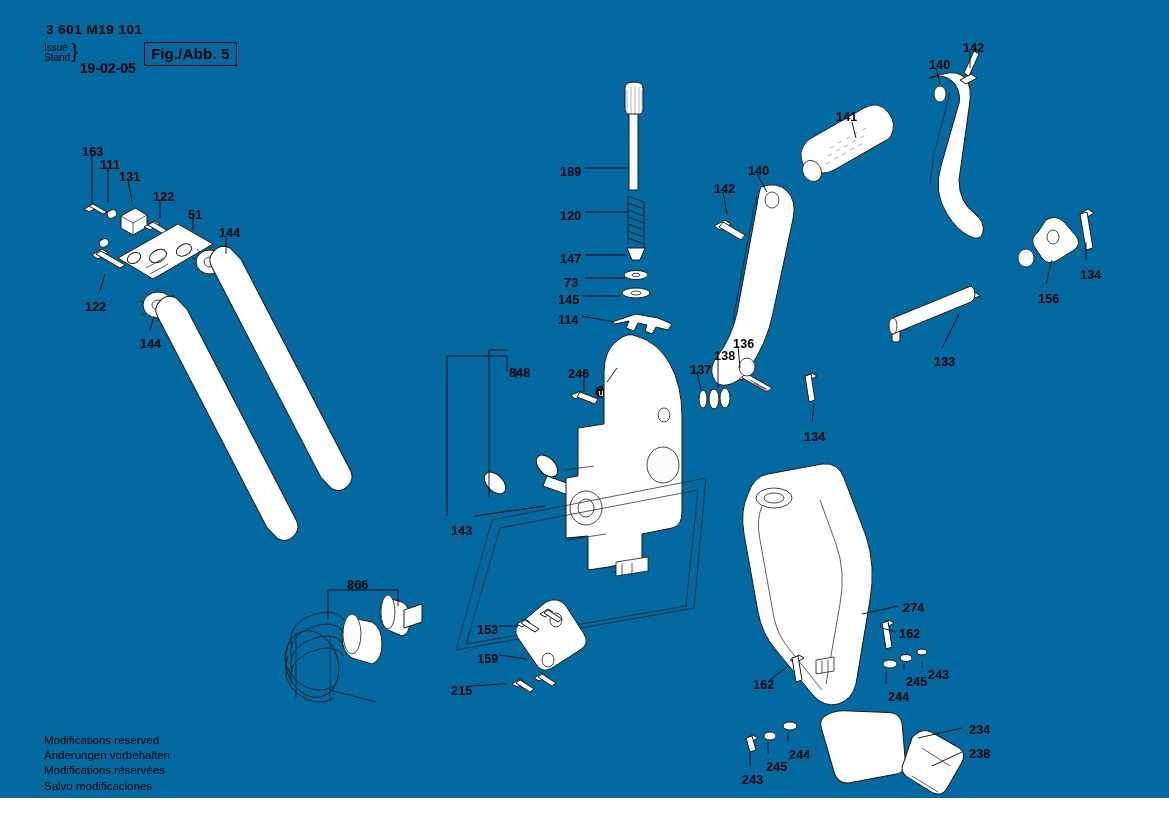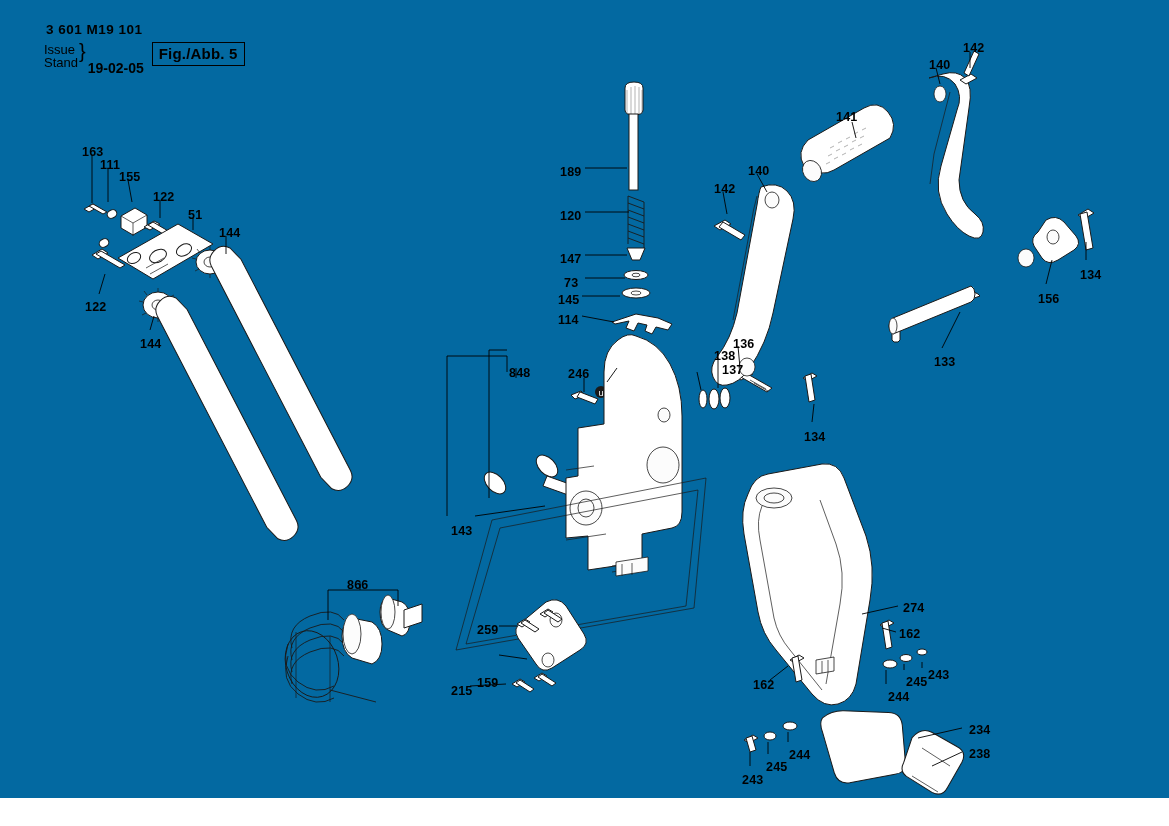--- a/index.html
+++ b/index.html
@@ -31,21 +31,21 @@
     letter-spacing: 0.5px;
     font-size: 13.5px;
     margin-left: 2px;
   }
   .hdr-row2 {
     display: flex;
     align-items: flex-start;
     margin-top: 4px;
   }
   .issue-label {
-    font-size: 13px;
+    font-size: 10px;
     line-height: 1.05;
     padding-top: 1px;
   }
   .brace {
     font-size: 20px;
     line-height: 0.8;
     padding: 0 2px 0 1px;
     transform: translateY(1px);
   }
   .issue-date {
@@ -334,57 +334,63 @@
       <path class="lead" d="M1086 260 l0 -18 M1046 284 l6 -24 M942 348 l18 -36"></path>
       <path class="lead" d="M360 588 l0 -4 M499 626 l18 0 M499 655 l28 4 M470 686 l36 -2"></path>
       <path class="lead" d="M898 606 l-36 8 M896 632 l-14 -4 M922 662 l0 6 M904 670 l0 -6 M886 684 l0 -14 M770 680 l18 -14"></path>
       <path class="lead" d="M962 728 l-44 10 M962 752 l-30 14 M788 742 l0 -10 M768 754 l0 -12 M750 766 l0 -14"></path>
     </g>
   </svg>
 
   <div id="callout-layer">
       <div class="cal" style="left: 82px; top: 145px;">163</div>
       <div class="cal" style="left: 100px; top: 158px;">111</div>
-      <div class="cal" style="left: 119px; top: 170px;">155</div>
+      <div class="cal" style="left: 119px; top: 170px;">131</div>
       <div class="cal" style="left: 153px; top: 190px;">122</div>
       <div class="cal" style="left: 188px; top: 208px;">51</div>
       <div class="cal" style="left: 219px; top: 226px;">144</div>
       <div class="cal" style="left: 85px; top: 300px;">122</div>
       <div class="cal" style="left: 140px; top: 337px;">144</div>
       <div class="cal" style="left: 509px; top: 366px;">848</div>
       <div class="cal" style="left: 568px; top: 367px;">246</div>
       <div class="cal" style="left: 451px; top: 524px;">143</div>
       <div class="cal" style="left: 560px; top: 165px;">189</div>
       <div class="cal" style="left: 560px; top: 209px;">120</div>
       <div class="cal" style="left: 560px; top: 252px;">147</div>
       <div class="cal" style="left: 564px; top: 276px;">73</div>
       <div class="cal" style="left: 558px; top: 293px;">145</div>
       <div class="cal" style="left: 558px; top: 313px;">114</div>
-      <div class="cal" style="left: 690px; top: 363px; margin-left: 32px;">137</div>
+      <div class="cal" style="left: 690px; top: 363px;">137</div>
       <div class="cal" style="left: 714px; top: 349px;">138</div>
       <div class="cal" style="left: 733px; top: 337px;">136</div>
       <div class="cal" style="left: 804px; top: 430px;">134</div>
       <div class="cal" style="left: 714px; top: 182px;">142</div>
       <div class="cal" style="left: 748px; top: 164px;">140</div>
       <div class="cal" style="left: 836px; top: 110px;">141</div>
       <div class="cal" style="left: 929px; top: 58px;">140</div>
       <div class="cal" style="left: 963px; top: 41px;">142</div>
       <div class="cal" style="left: 1080px; top: 268px;">134</div>
       <div class="cal" style="left: 1038px; top: 292px; text-align: center;">156</div>
       <div class="cal" style="left: 934px; top: 355px;">133</div>
       <div class="cal" style="left: 347px; top: 578px;">866</div>
-      <div class="cal" style="left: 477px; top: 623px;">259</div>
-      <div class="cal" style="left: 477px; top: 676px; text-align: center;">159</div>
+      <div class="cal" style="left: 477px; top: 623px;">153</div>
+      <div class="cal" style="left: 477px; top: 652px; text-align: center;">159</div>
       <div class="cal" style="left: 451px; top: 684px;">215</div>
       <div class="cal" style="left: 903px; top: 601px;">274</div>
       <div class="cal" style="left: 899px; top: 627px;">162</div>
       <div class="cal" style="left: 928px; top: 668px;">243</div>
       <div class="cal" style="left: 906px; top: 675px;">245</div>
       <div class="cal" style="left: 888px; top: 690px;">244</div>
       <div class="cal" style="left: 753px; top: 678px;">162</div>
       <div class="cal" style="left: 969px; top: 723px;">234</div>
       <div class="cal" style="left: 969px; top: 747px;">238</div>
       <div class="cal" style="left: 789px; top: 748px;">244</div>
       <div class="cal" style="left: 766px; top: 760px;">245</div>
       <div class="cal" style="left: 742px; top: 773px;">243</div>
     </div>
 
+  <div class="footer">
+    <div>Modifications reserved</div>
+    <div>Änderungen vorbehalten</div>
+    <div>Modifications réservées</div>
+    <div>Salvo modificaciones</div>
+  </div>
 </div>
 
 </body></html>

